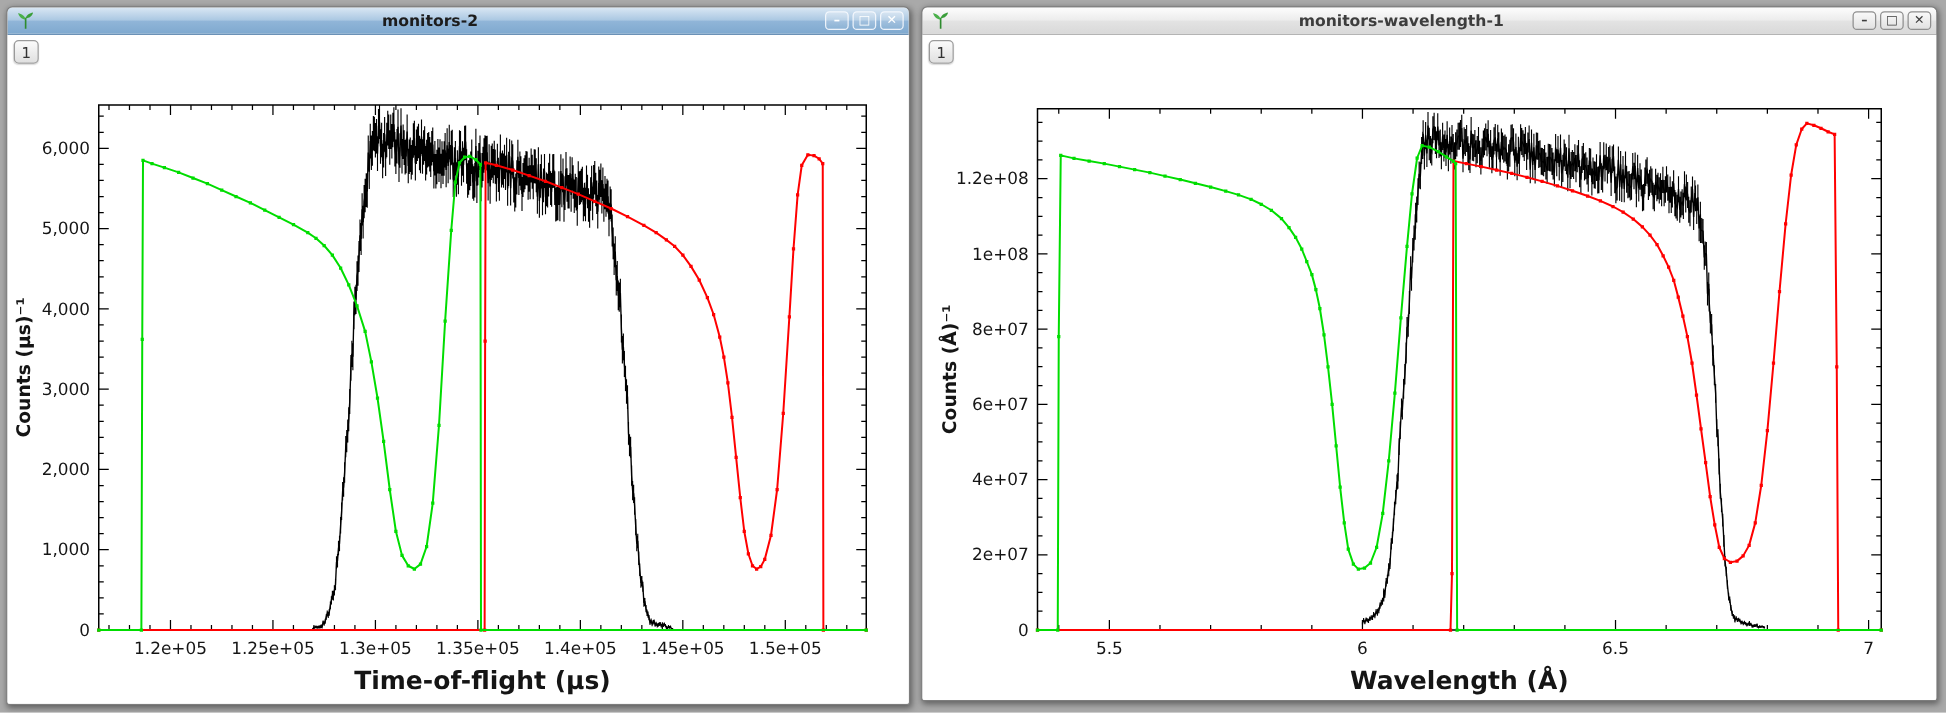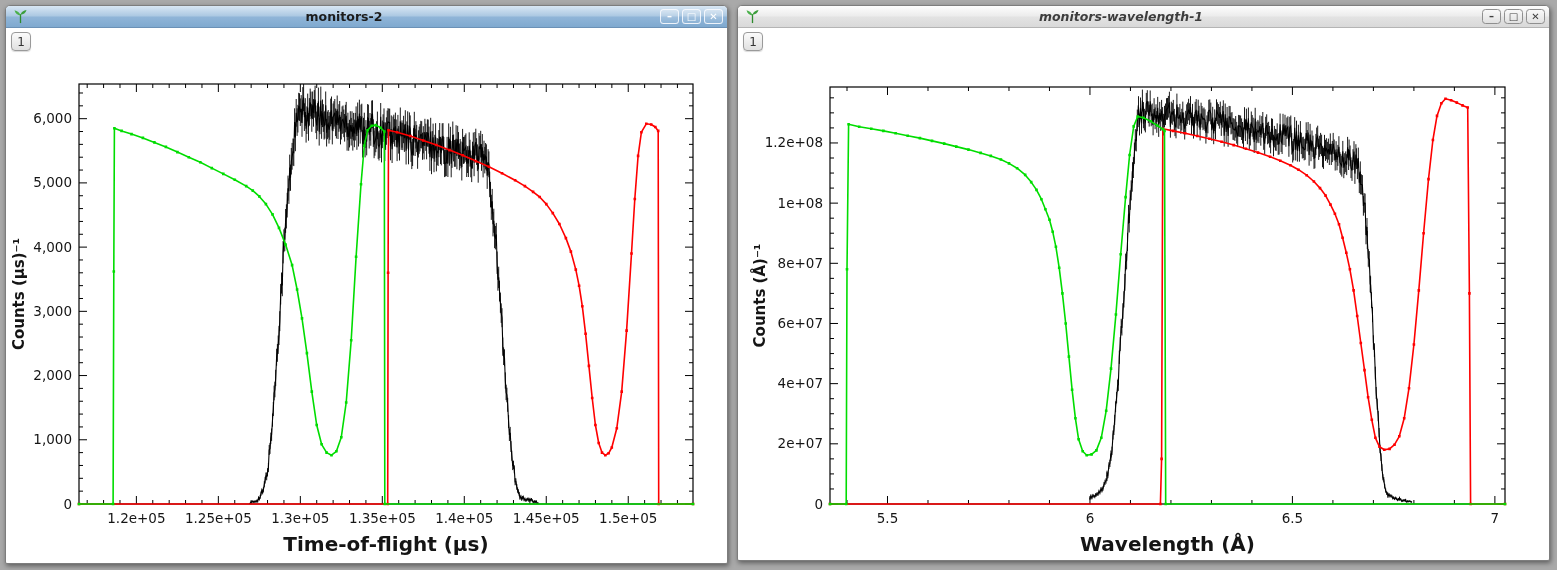--- a/index.html
+++ b/index.html
@@ -10,21 +10,21 @@
   .window-left{left:5px;top:5px;width:721px;height:557px;}
   .window-right{left:737px;top:5px;width:811px;height:554px;}
   .titlebar{height:22px;display:flex;align-items:center;padding:0 4px 0 6px;
             border-radius:4px 4px 0 0;box-sizing:border-box;}
   .titlebar-active{background:linear-gradient(#d9e7f4,#abc8e2 48%,#90b5d8 52%,#7fa9cf);
                    border-bottom:1px solid #6b91b6;}
   .titlebar-inactive{background:linear-gradient(#fdfdfd,#ececec 48%,#e3e3e3 52%,#d9d9d9);
                      border-bottom:1px solid #b4b4b4;}
   .title{flex:1;text-align:center;font-size:12.5px;font-weight:bold;color:#1c1c1c;
          white-space:nowrap;overflow:hidden;}
-  .titlebar-inactive .title{color:#3d3d3d;font-style:italic;}
+  .titlebar-inactive .title{color:#3d3d3d;}
   .app-icon{width:16px;height:16px;display:flex;align-items:center;justify-content:center;}
   .controls{display:flex;gap:3px;}
   .wbtn{width:19px;height:15px;border-radius:3.5px;font-size:10px;line-height:13px;
         text-align:center;font-weight:bold;box-sizing:border-box;cursor:default;}
   .titlebar-active .wbtn{border:1px solid rgba(250,252,255,.85);color:#fff;
         background:linear-gradient(rgba(255,255,255,.28),rgba(255,255,255,.06));}
   .titlebar-inactive .wbtn{border:1px solid #8f8f8f;color:#3e3e3e;
         background:linear-gradient(#f9f9f9,#e1e1e1);}
   .content{position:relative;background:#ffffff;height:calc(100% - 22px);
            border-radius:0 0 2px 2px;overflow:hidden;}

